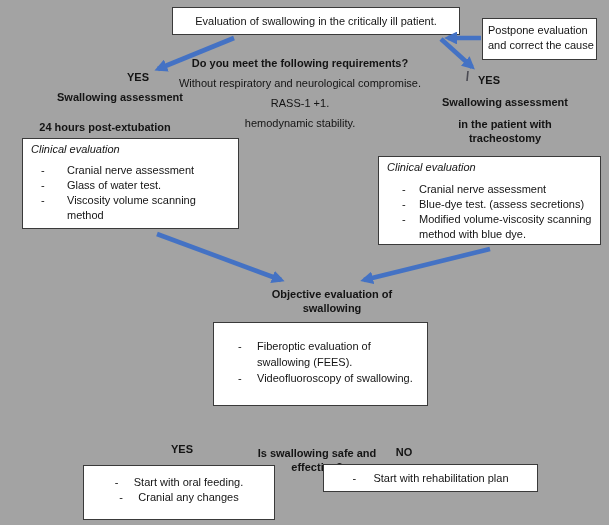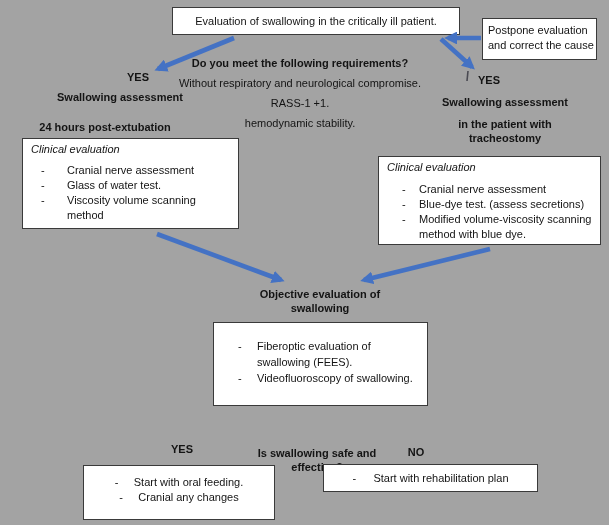--- a/index.html
+++ b/index.html
@@ -103,21 +103,21 @@
           <span class="mark"></span>
           <span class="txt">Modified volume-viscosity scanning</span>
         </li>
       <li class="row cont">
           <span class="mark"></span>
           <span class="txt">method with blue dye.</span>
         </li>
     </ul>
   </div>
 
-  <div class="lbl c b twolines" style="left:229px;top:287px;width:182px;">
+  <div class="lbl c b twolines" style="left:241px;top:287px;width:182px;">
     <div>Objective evaluation of</div>
     <div>swallowing</div>
   </div>
 
   <div class="box box-f" style="left:213px;top:322px;width:215px;height:84px;">
     <ul class="rows">
       <li class="row">
           <span class="mark"></span>
           <span class="txt">Fiberoptic evaluation of</span>
         </li>
@@ -131,21 +131,21 @@
         </li>
     </ul>
   </div>
 
   <div class="lbl c b twolines" style="left:217px;top:417px;width:200px;margin-top:29px;">
     <div>Is swallowing safe and</div>
     <div>effective?</div>
   </div>
 
   <div class="lbl c b" style="left:160px;top:443px;width:44px;">YES</div>
-  <div class="lbl c b" style="left:394px;top:446px;width:44px;">NO</div>
+  <div class="lbl c b" style="left:382px;top:446px;width:44px;">NO</div>
 
   <div class="box box-yes" style="left:83px;top:465px;width:192px;height:55px;">
     <ul class="rows">
       <li class="row">
           <span class="mark"></span>
           <span class="txt">Start with oral feeding.</span>
         </li>
       <li class="row">
           <span class="mark"></span>
           <span class="txt">Cranial any changes</span>

